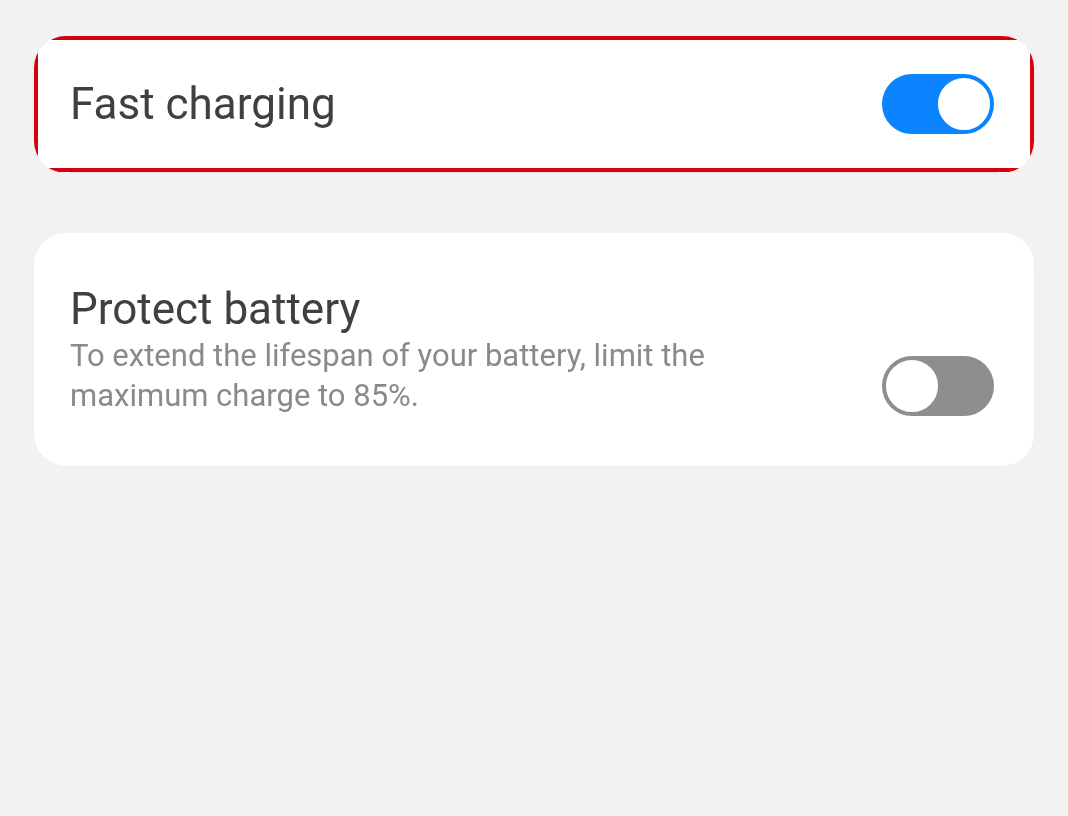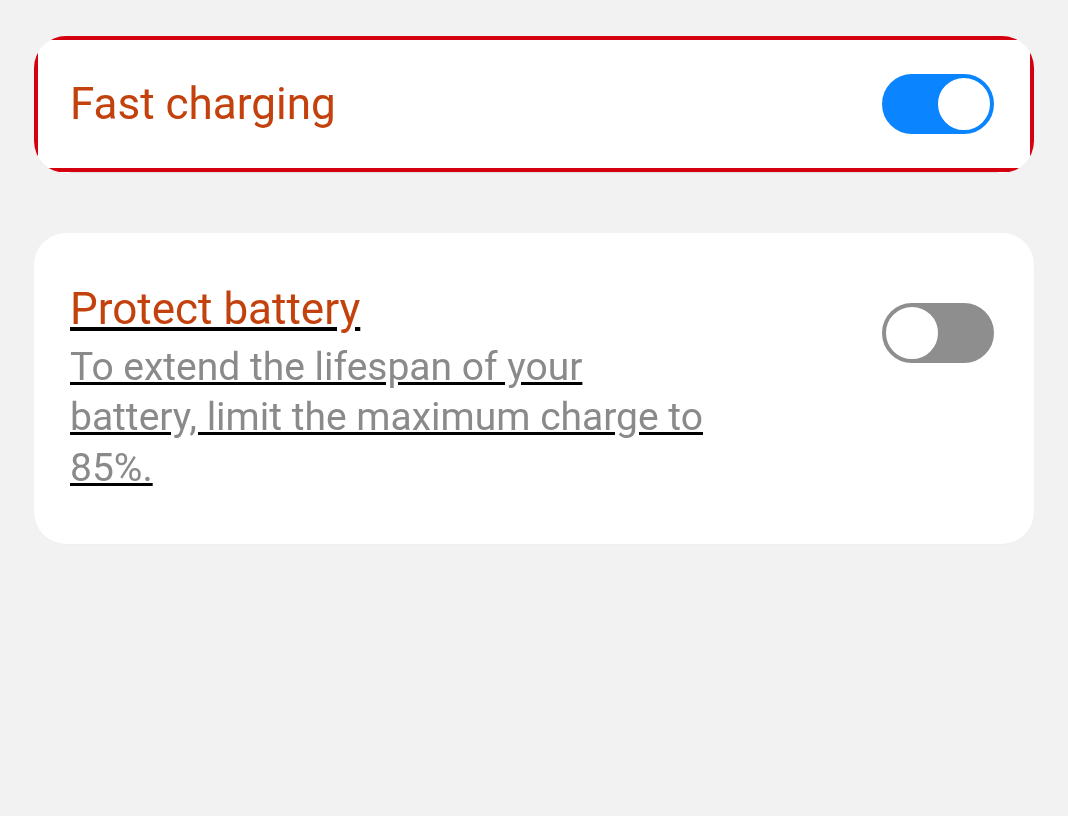--- a/index.html
+++ b/index.html
@@ -38,30 +38,30 @@
     }
     .text-block {
       display: flex;
       flex-direction: column;
       flex: 1;
       min-width: 0;
       padding-right: 24px;
     }
     .title {
       font-size: 44px;
-      color: #c2410c;
+      color: #404040;
       font-weight: 400;
       line-height: 1.2;
     }
     .subtitle {
-      font-size: 39px;
+      font-size: 31px;
       color: #8a8a8a;
       font-weight: 400;
       line-height: 1.3;
-      margin-top: 6px;
+      margin-top: 0;
       max-width: 640px;
     }
     .toggle-wrap {
       display: flex;
       align-items: center;
     }
     .vert-sep {
       width: 2px;
       height: 56px;
       background: #d6d6d6;
@@ -94,24 +94,23 @@
       right: 0;
       border: 2px solid #0a84ff;
       box-sizing: border-box;
     }
     .toggle.off .knob {
       left: 0;
       border: 2px solid #8e8e8e;
       box-sizing: border-box;
     }
     .row.protect {
-      align-items: flex-start;
+      align-items: flex-end;
       padding-top: 50px;
       padding-bottom: 50px;
-      text-decoration: underline;
     }
     .row.protect .toggle-wrap {
       margin-top: 20px;
     }
   </style>
 </head>
 <body>
 
 <div class="card">
 

